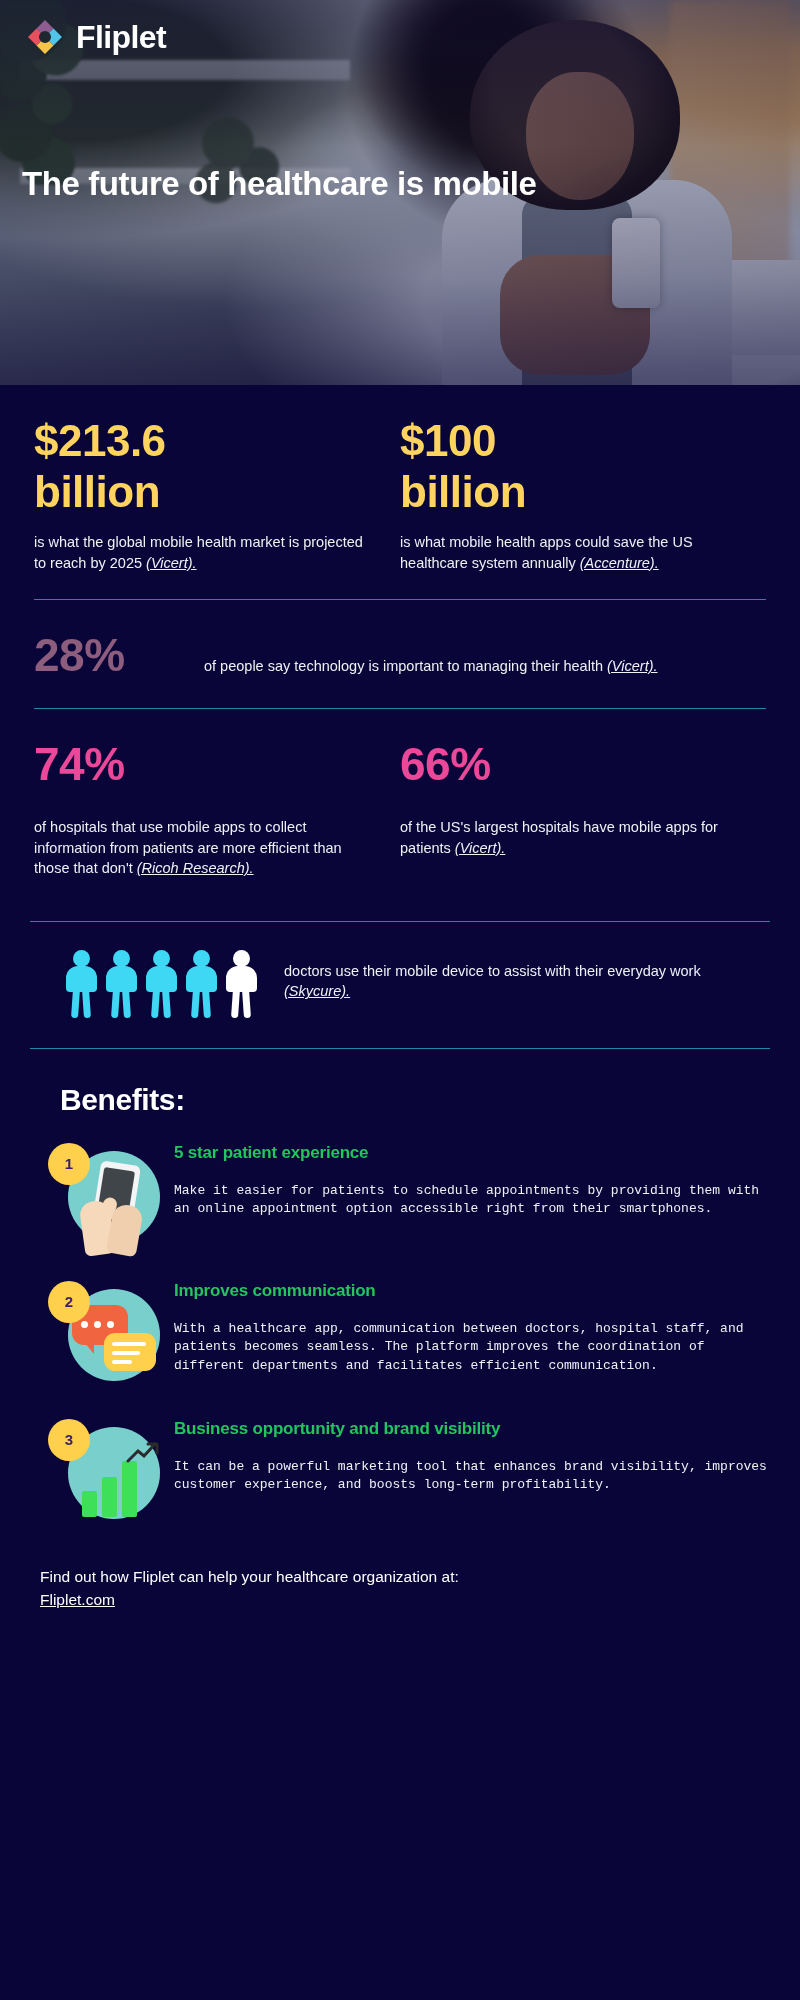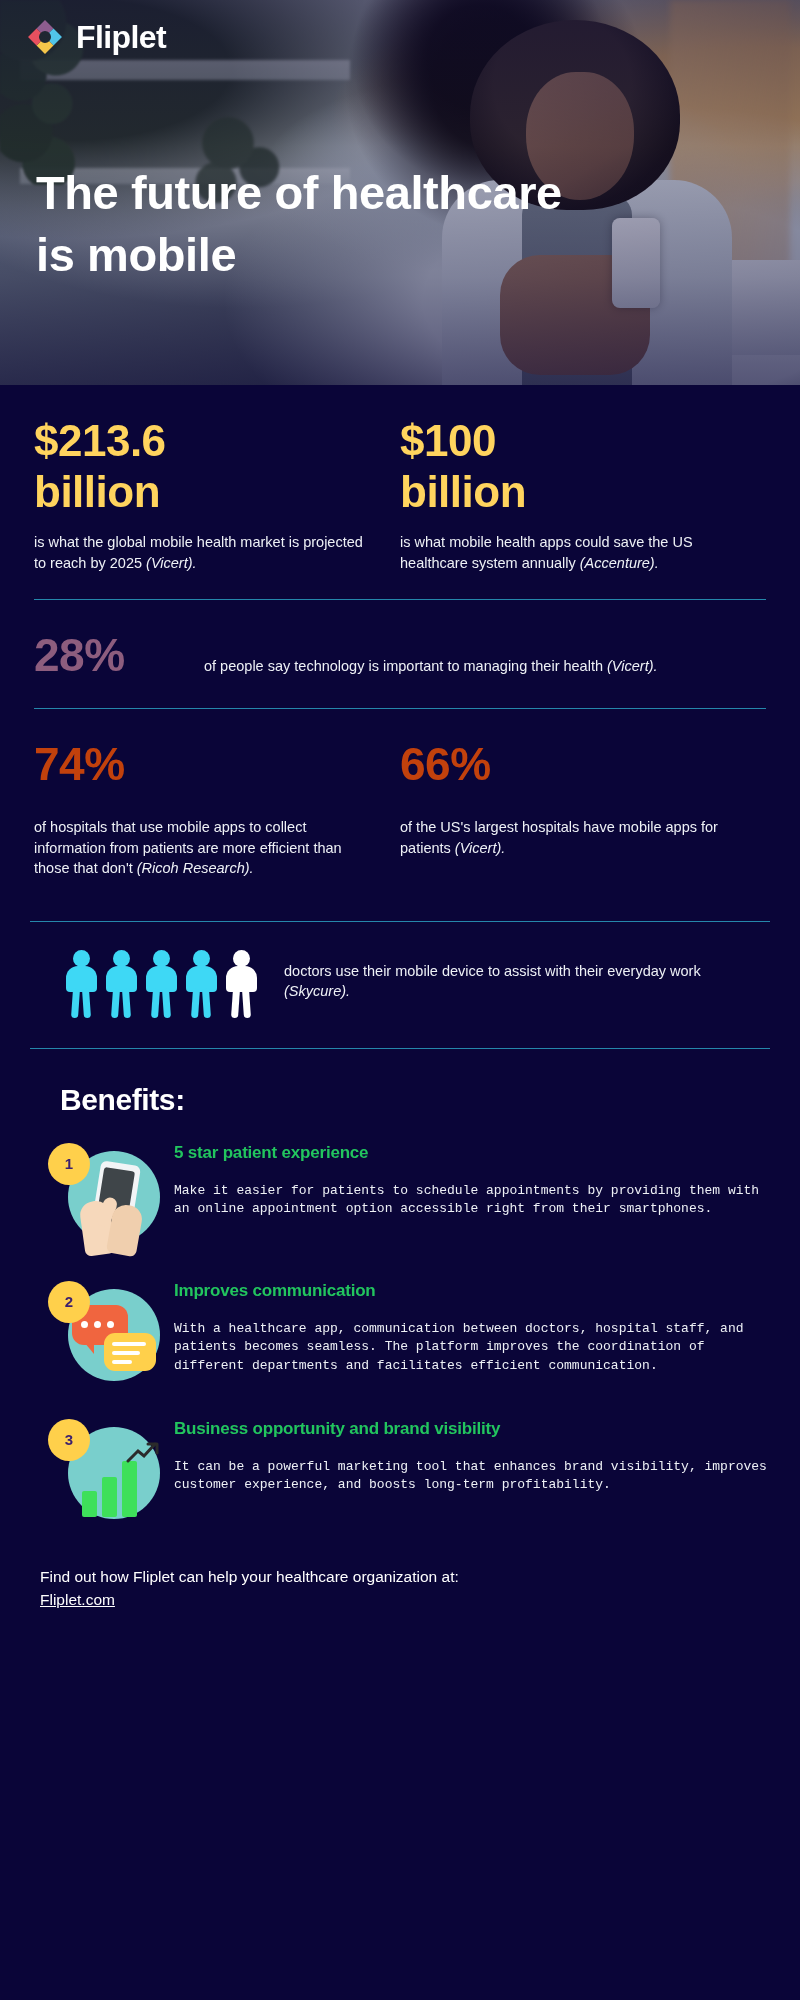--- a/index.html
+++ b/index.html
@@ -117,36 +117,36 @@
   }
   .logo-row {
     position:absolute; left:26px; top:18px;
     display:flex; align-items:center; gap:12px; z-index:5;
   }
   .logo-mark { width:38px; height:38px; position:relative; }
   .logo-text {
     color:#ffffff; font-size:32px; font-weight:700; letter-spacing:-0.6px;
   }
   .hero-title {
-    position:absolute; left:36px; top:162px; z-index:5;
-    color:#ffffff; font-size:47px; font-weight:700; line-height:1.32;
+    position:absolute; left:22px; top:162px; z-index:5;
+    color:#ffffff; font-size:33px; font-weight:700; line-height:1.32;
     letter-spacing:-0.4px; max-width:540px;
   }
 
   .stat-grid { display:flex; padding:30px 34px 0 34px; }
   .stat-col { width:50%; padding-right:28px; }
   .big-num { font-size:44px; font-weight:700; line-height:1.17; letter-spacing:-0.5px; }
   .c-yellow { color:#ffd45e; }
   .c-purple { color:#8d5d7e; }
-  .c-red    { color:#c2410c; }
+  .c-red    { color:#ec4899; }
   .c-cyan   { color:#3ed8f5; }
   .desc {
     color:#eef1f6; font-size:14.5px; line-height:1.42; margin-top:14px;
   }
-  .desc i { font-style:italic; }
+  .desc i { font-style:italic;text-decoration:underline; }
 
   .rule { height:1px; background:#2a9fc0; margin:26px 34px 0 34px; opacity:.85; }
   .rule.wide { margin-left:30px; margin-right:30px; }
 
   .row-split { display:flex; align-items:flex-start; padding:28px 34px 0 34px; }
   .row-split .num-cell { width:170px; flex:0 0 170px; }
   .row-split .txt-cell { flex:1; padding-top:14px; }
   .pct { font-size:46px; font-weight:700; letter-spacing:-0.5px; }
 
   .two-stat { display:flex; padding:28px 34px 0 34px; }

